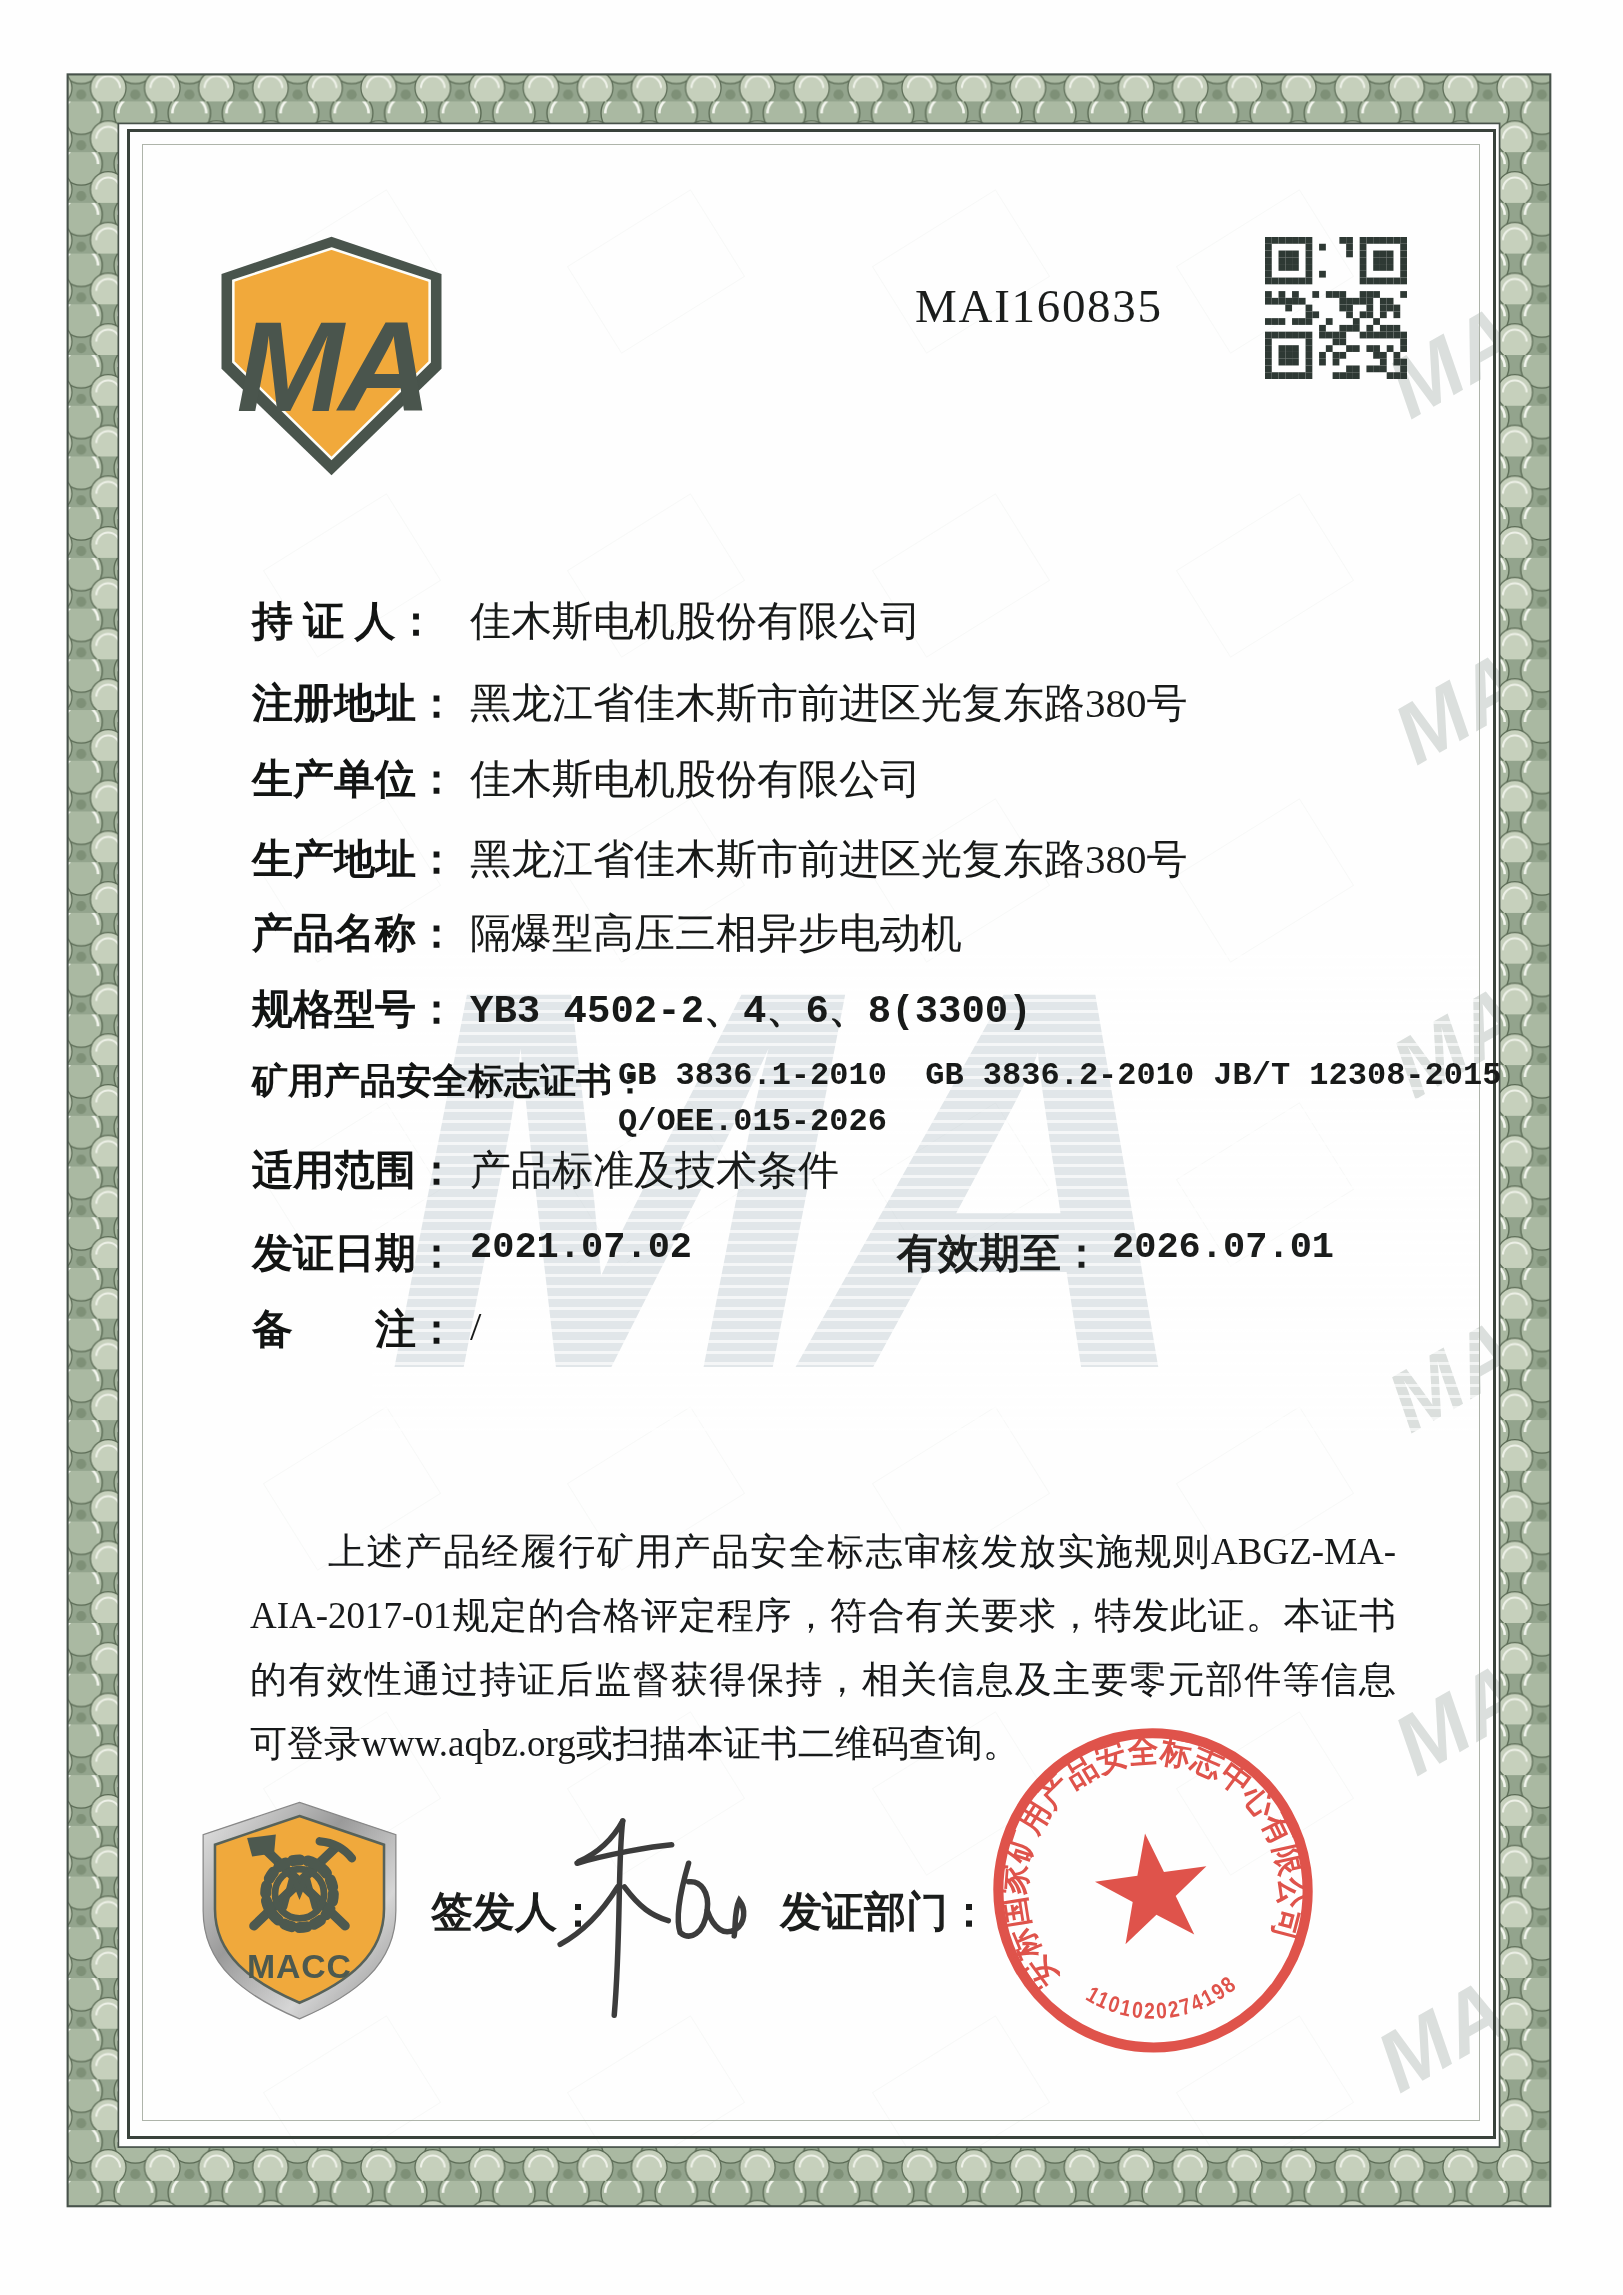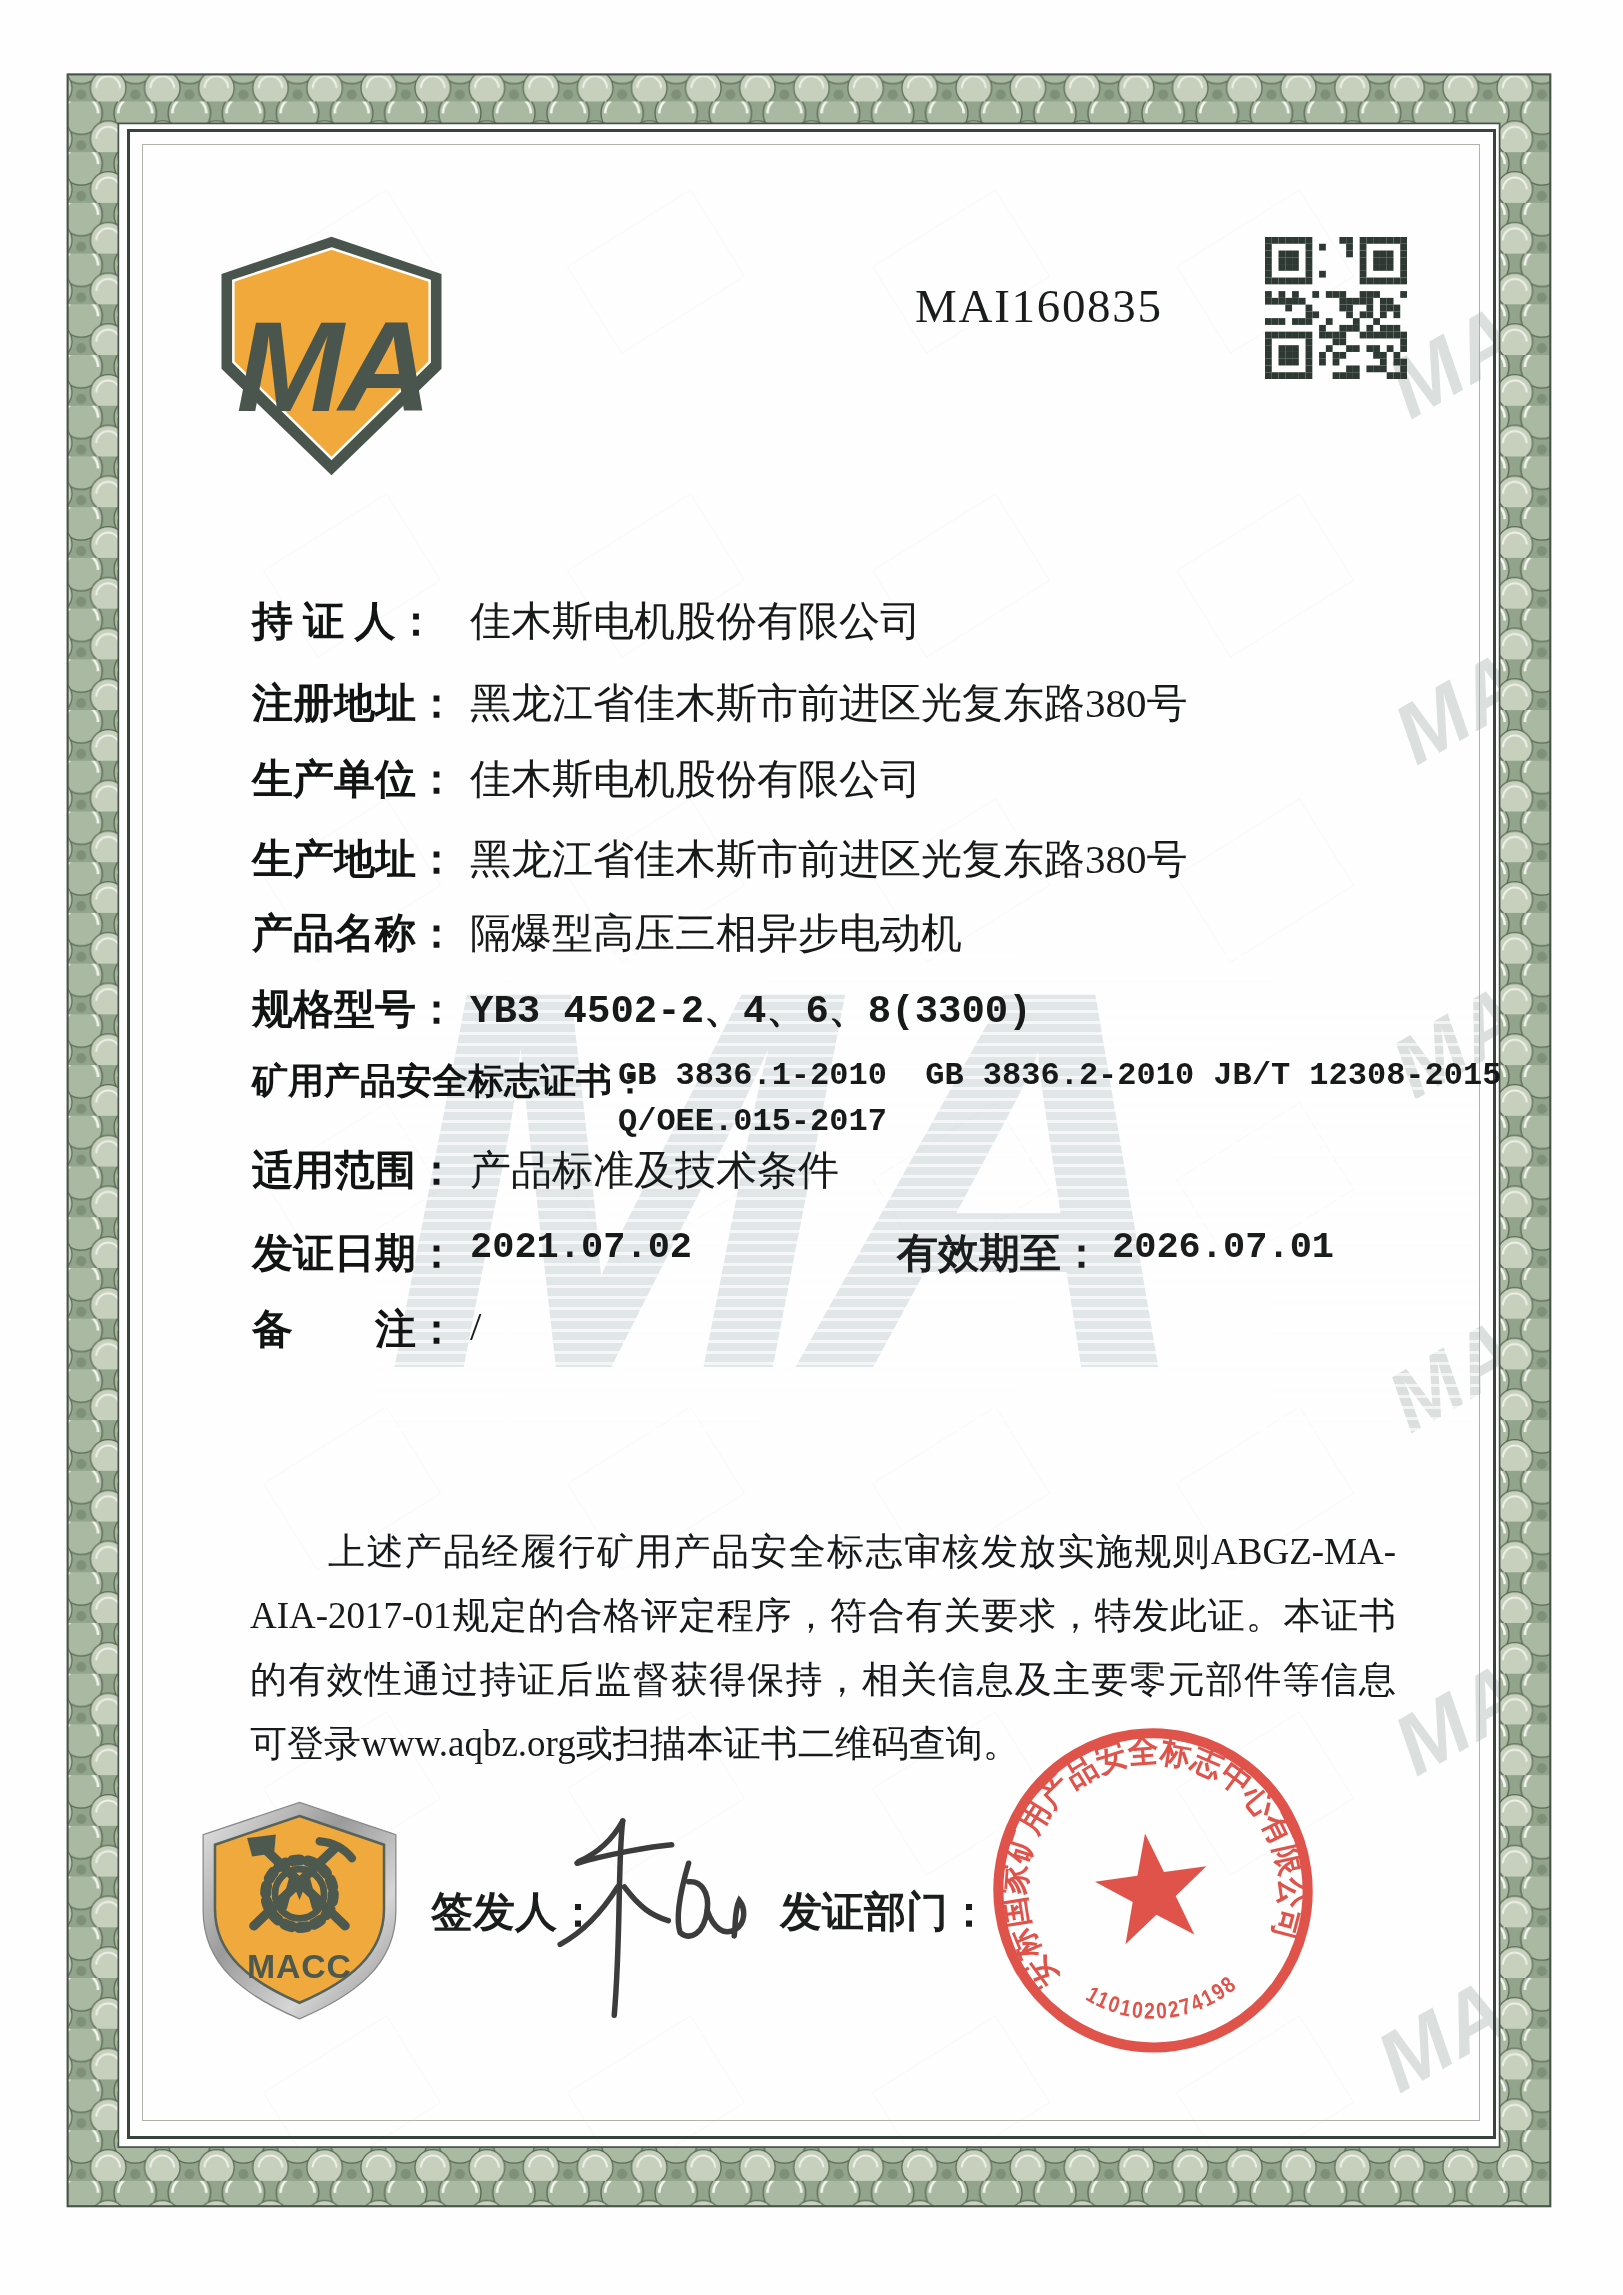--- a/index.html
+++ b/index.html
@@ -365,21 +365,21 @@
     </div>
   <div class="row" style="top:982px">
       <span class="flabel">规格型号：</span>
       <span class="fvalue mono" style="font-size:39px">YB3 4502-2、4、6、8(3300)</span>
     </div>
   <div class="row" style="top:1057px">
       <span class="flabel small">矿用产品安全标志证书：</span>
       <span class="fvalue mono std">GB 3836.1-2010  GB 3836.2-2010 JB/T 12308-2015</span>
     </div>
   <div class="row" style="top:1103px">
-      <span class="fvalue mono std">Q/OEE.015-2017</span>
+      <span class="fvalue mono std">Q/OEE.015-2026</span>
     </div>
   <div class="row" style="top:1143px">
       <span class="flabel">适用范围：</span>
       <span class="fvalue">产品标准及技术条件</span>
     </div>
   <div class="row" style="top:1226px">
     <span class="flabel">发证日期：</span>
     <span class="fvalue mono">2021.07.02</span>
     <span class="flabel2">有效期至：</span>
     <span class="fvalue2">2026.07.01</span>

